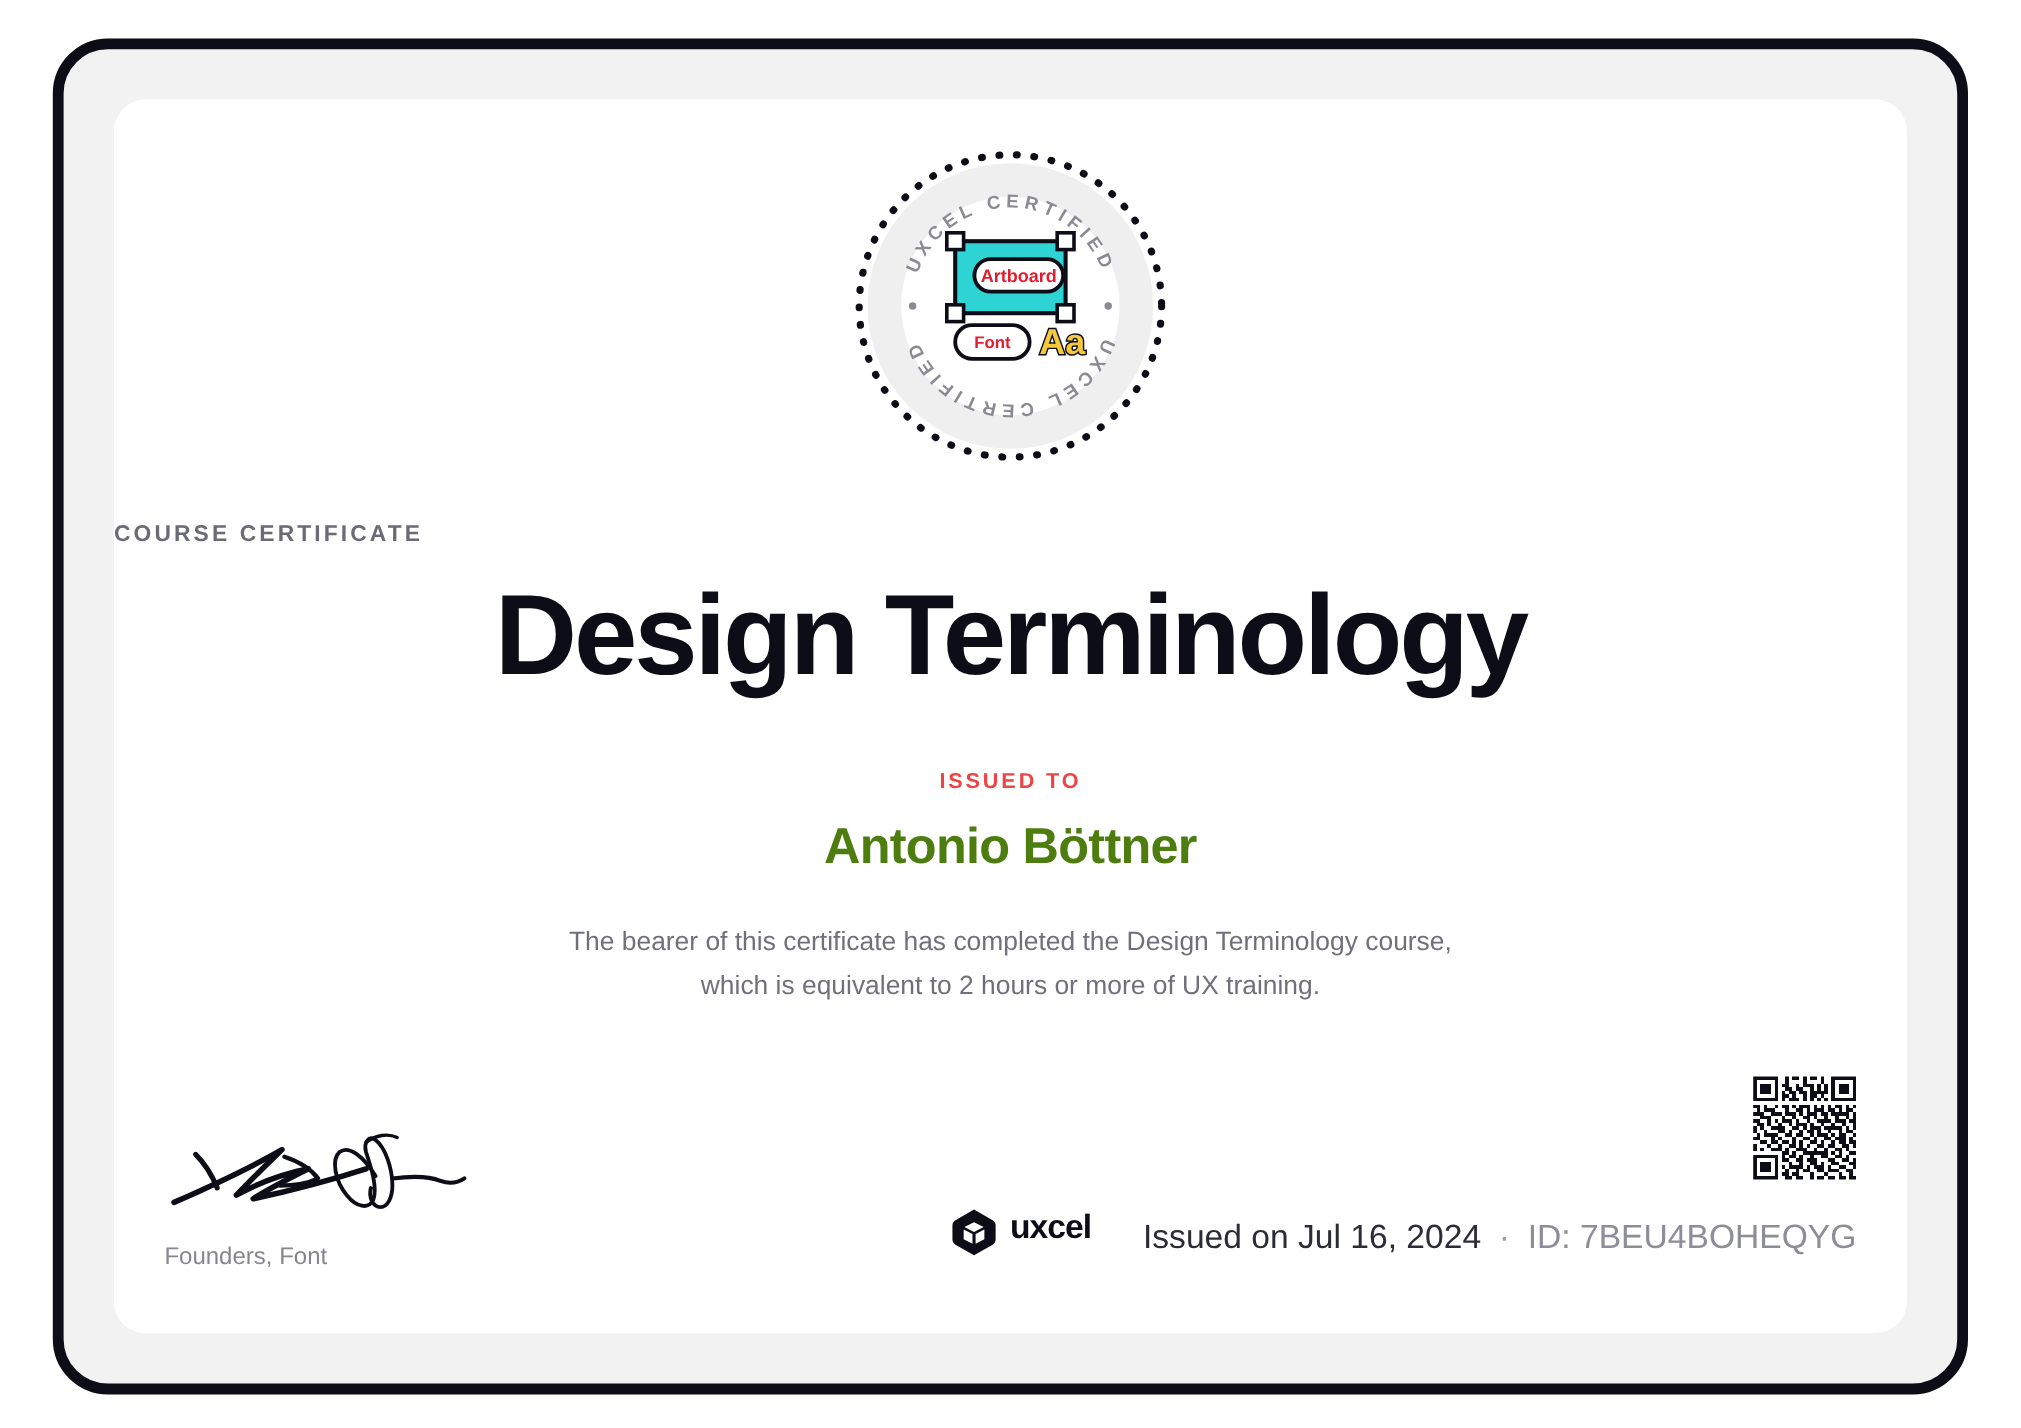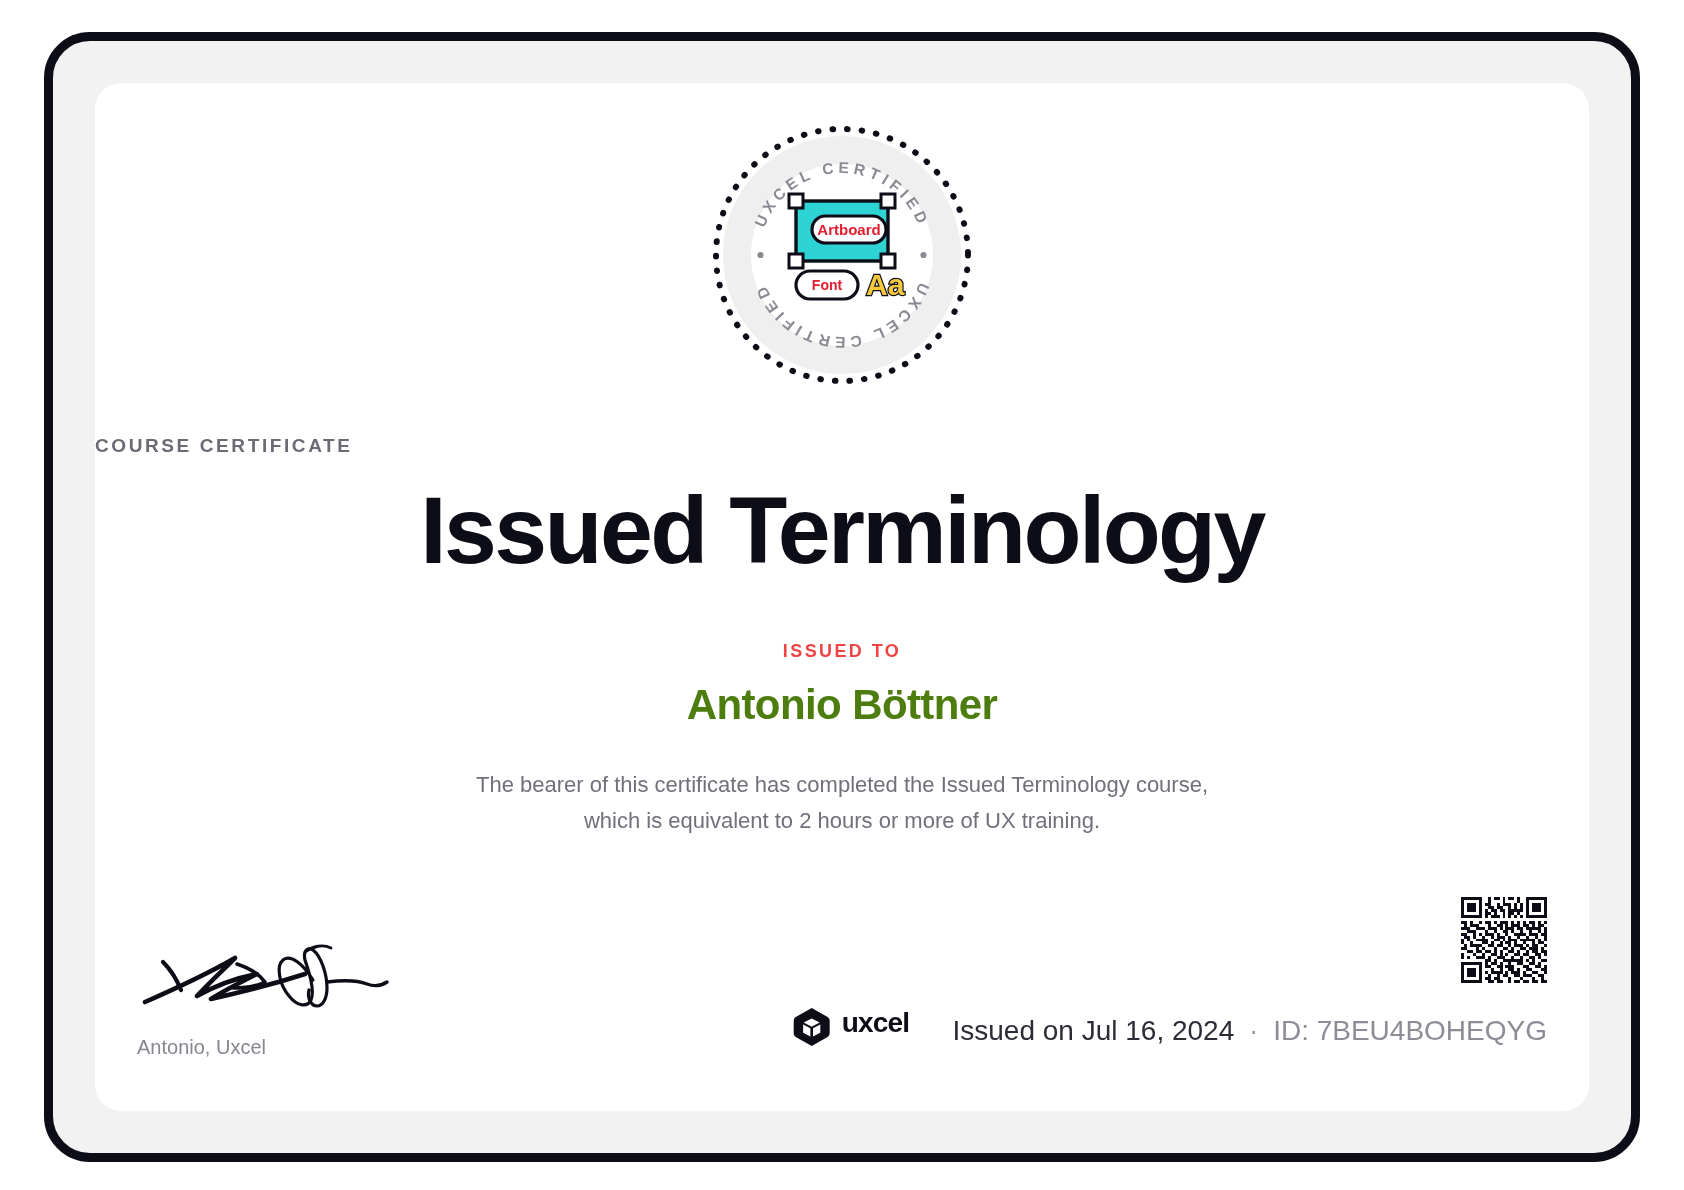--- a/index.html
+++ b/index.html
@@ -199,47 +199,47 @@
         <g>
           <rect x="88" y="150" width="62" height="28" rx="14" fill="#ffffff" stroke="#0d0d18" stroke-width="3.2"></rect>
           <text x="119" y="169" text-anchor="middle" font-family="Liberation Sans, sans-serif" font-size="14" font-weight="700" fill="#e11d2e">Font</text>
           <text x="158" y="174" font-family="Liberation Sans, sans-serif" font-size="30" font-weight="700" fill="#f5c93a" stroke="#0d0d18" stroke-width="2.4" paint-order="stroke">Aa</text>
         </g>
       </svg>
     </div>
 
     <div class="eyebrow">COURSE CERTIFICATE</div>
 
-    <h1 class="course-title">Issued Terminology</h1>
+    <h1 class="course-title">Design Terminology</h1>
 
     <div class="issued-to-label">ISSUED TO</div>
 
     <div class="recipient-name">Antonio Böttner</div>
 
     <div class="description">
-      <div>The bearer of this certificate has completed the Issued Terminology course,</div>
+      <div>The bearer of this certificate has completed the Design Terminology course,</div>
       <div>which is equivalent to 2 hours or more of UX training.</div>
     </div>
 
     <div class="signature-block">
       <svg class="signature-art" viewBox="0 0 290 82" xmlns="http://www.w3.org/2000/svg">
         <g fill="none" stroke="#0d0d18" stroke-linecap="round" stroke-linejoin="round">
           <path d="M8 62 C40 48 72 33 98 18 C86 30 72 43 60 56 C78 46 100 38 120 34
                    C104 42 88 50 74 59 C106 52 140 43 168 34" stroke-width="4.6"></path>
           <path d="M26 22 C34 30 40 40 44 50" stroke-width="4.2"></path>
           <path d="M100 24 C112 28 122 34 128 42 C120 46 108 48 96 48" stroke-width="3.6"></path>
           <path d="M176 40 C166 24 154 14 146 20 C139 26 142 44 152 56
                    C160 66 170 68 174 60 C178 50 172 32 168 20
                    C166 12 170 6 176 10 C184 16 190 34 190 48
                    C190 58 186 66 180 66 C174 66 170 58 172 50" stroke-width="3.2"></path>
           <path d="M190 42 C206 40 220 40 230 44 C238 47 244 46 250 42" stroke-width="3.4"></path>
           <path d="M168 12 C176 6 186 4 194 8" stroke-width="2.8"></path>
         </g>
       </svg>
-      <div class="signature-caption">Antonio, Uxcel</div>
+      <div class="signature-caption">Founders, Font</div>
     </div>
 
     <div class="brand-logo">
       <svg class="brand-mark" viewBox="0 0 38 40" xmlns="http://www.w3.org/2000/svg">
         <path d="M19 1 L34.5 9.8 C36.1 10.7 37 12.3 37 14 V26
                  C37 27.7 36.1 29.3 34.5 30.2 L19 39
                  L3.5 30.2 C1.9 29.3 1 27.7 1 26 V14
                  C1 12.3 1.9 10.7 3.5 9.8 Z" fill="#0d0d18" rx="6"></path>
         <path d="M19 11.5 L27 15.6 L19 19.7 L11 15.6 Z" fill="#ffffff"></path>
         <path d="M10.4 17.6 L17.7 21.3 V29.4 L10.4 25.7 Z" fill="#ffffff"></path>

